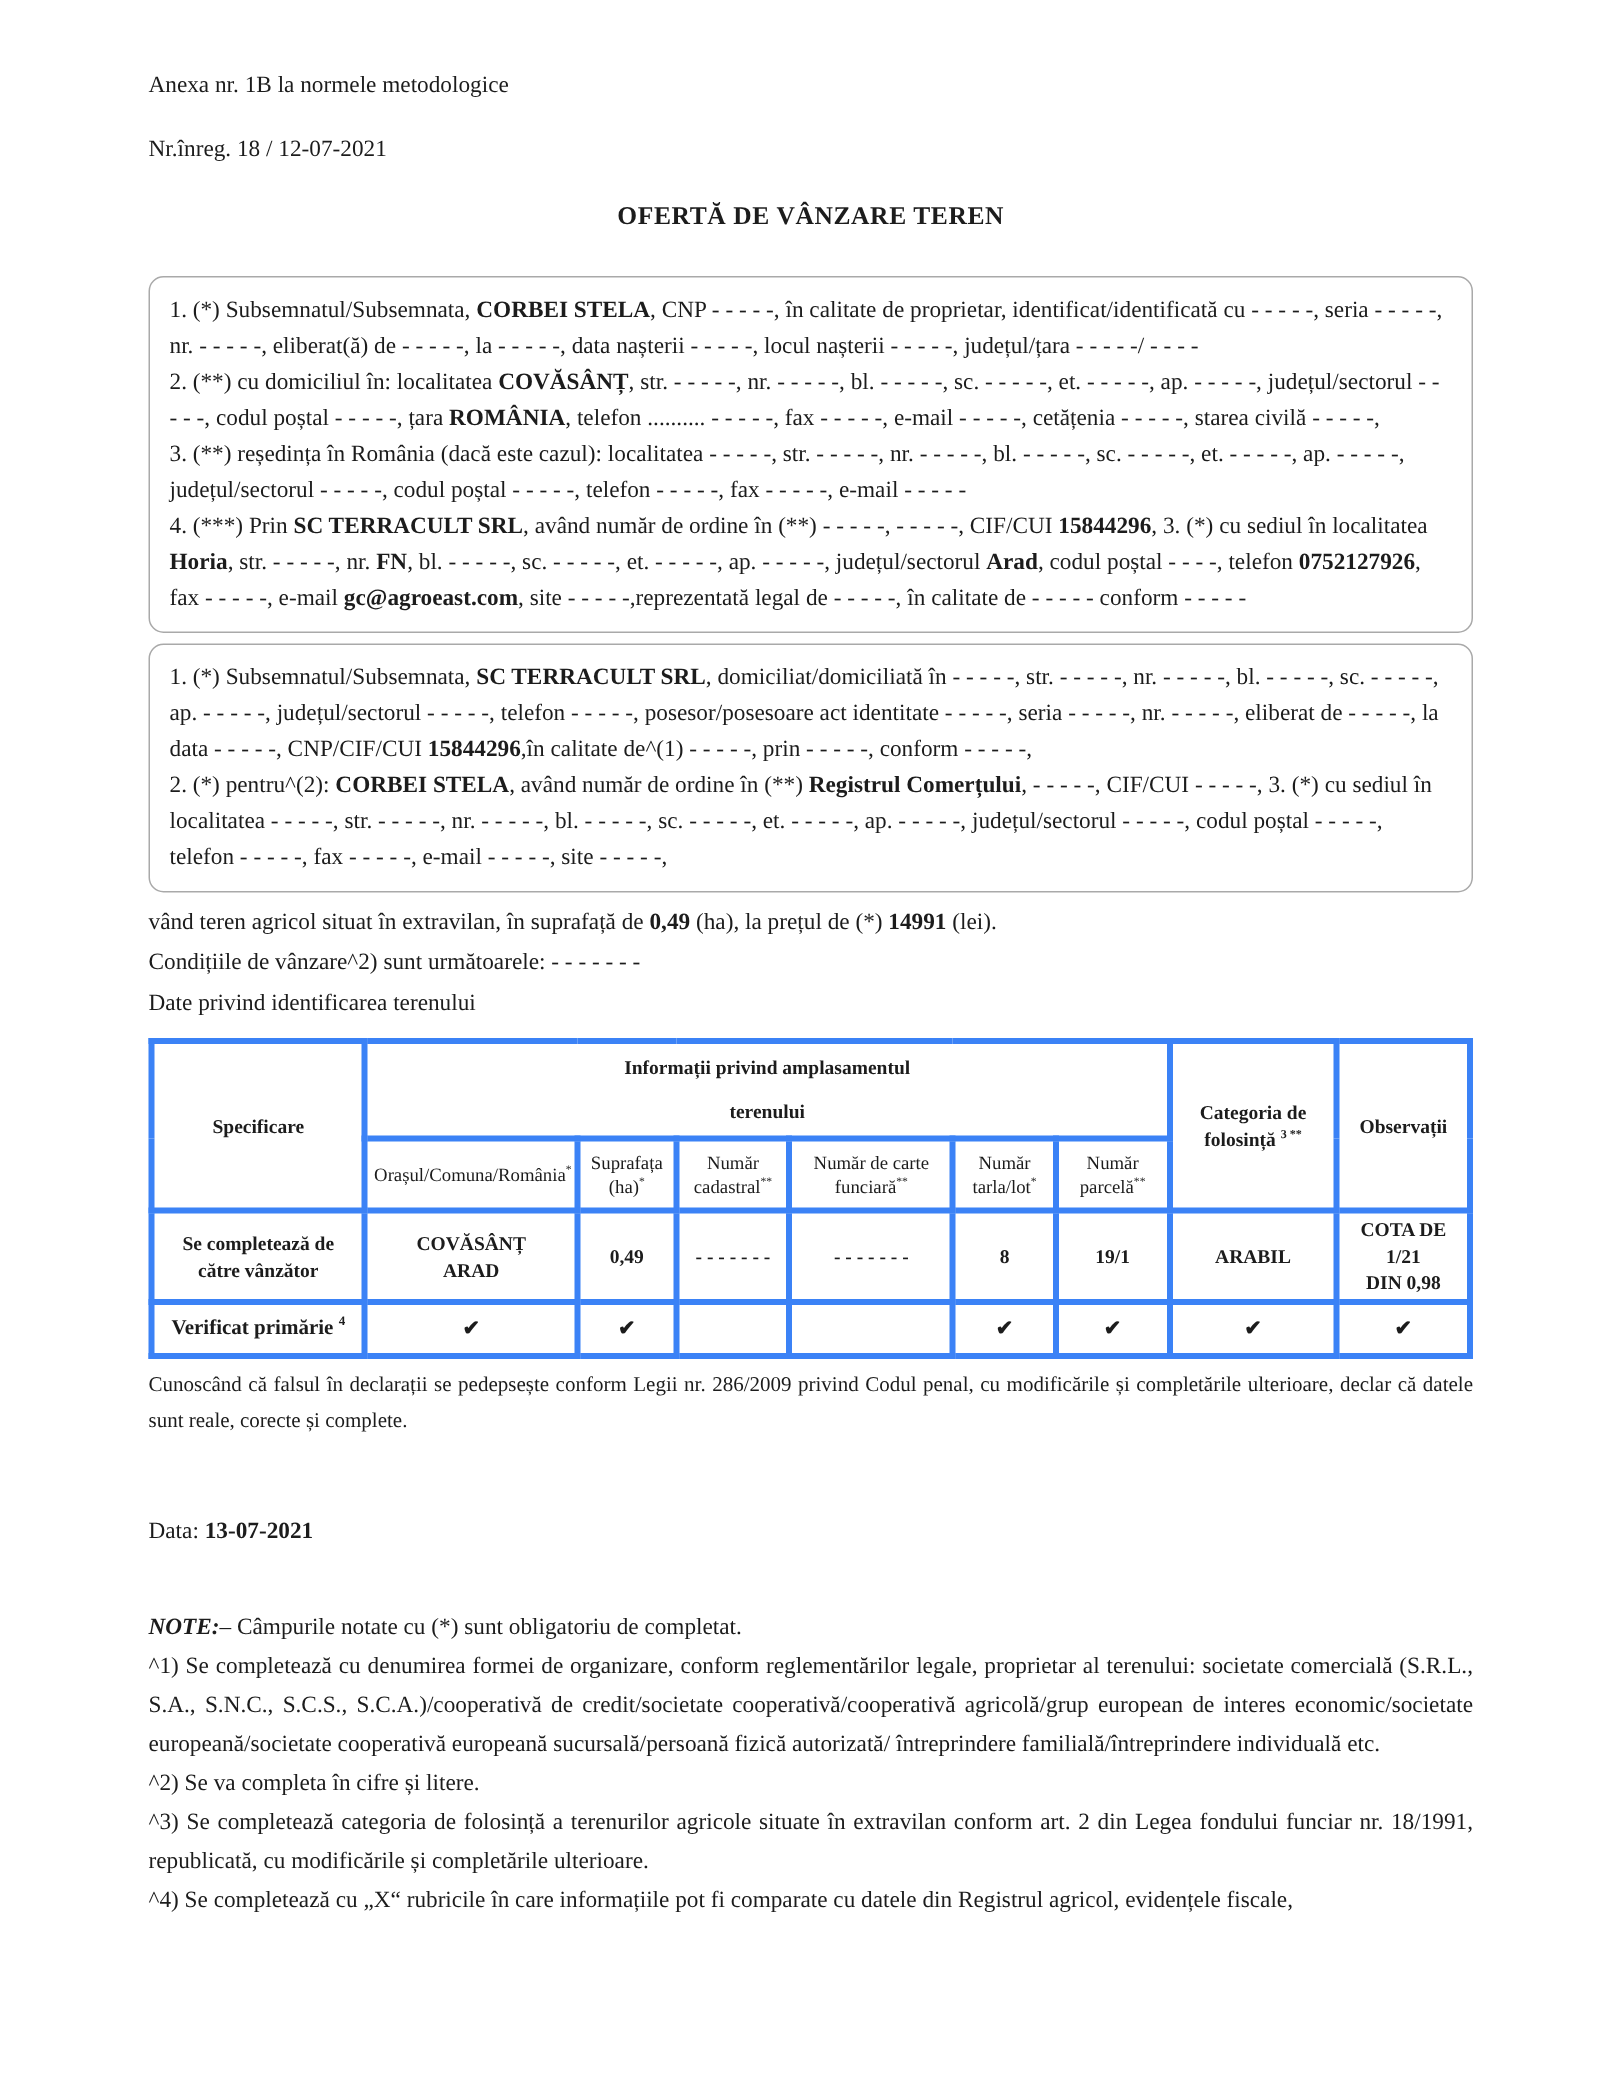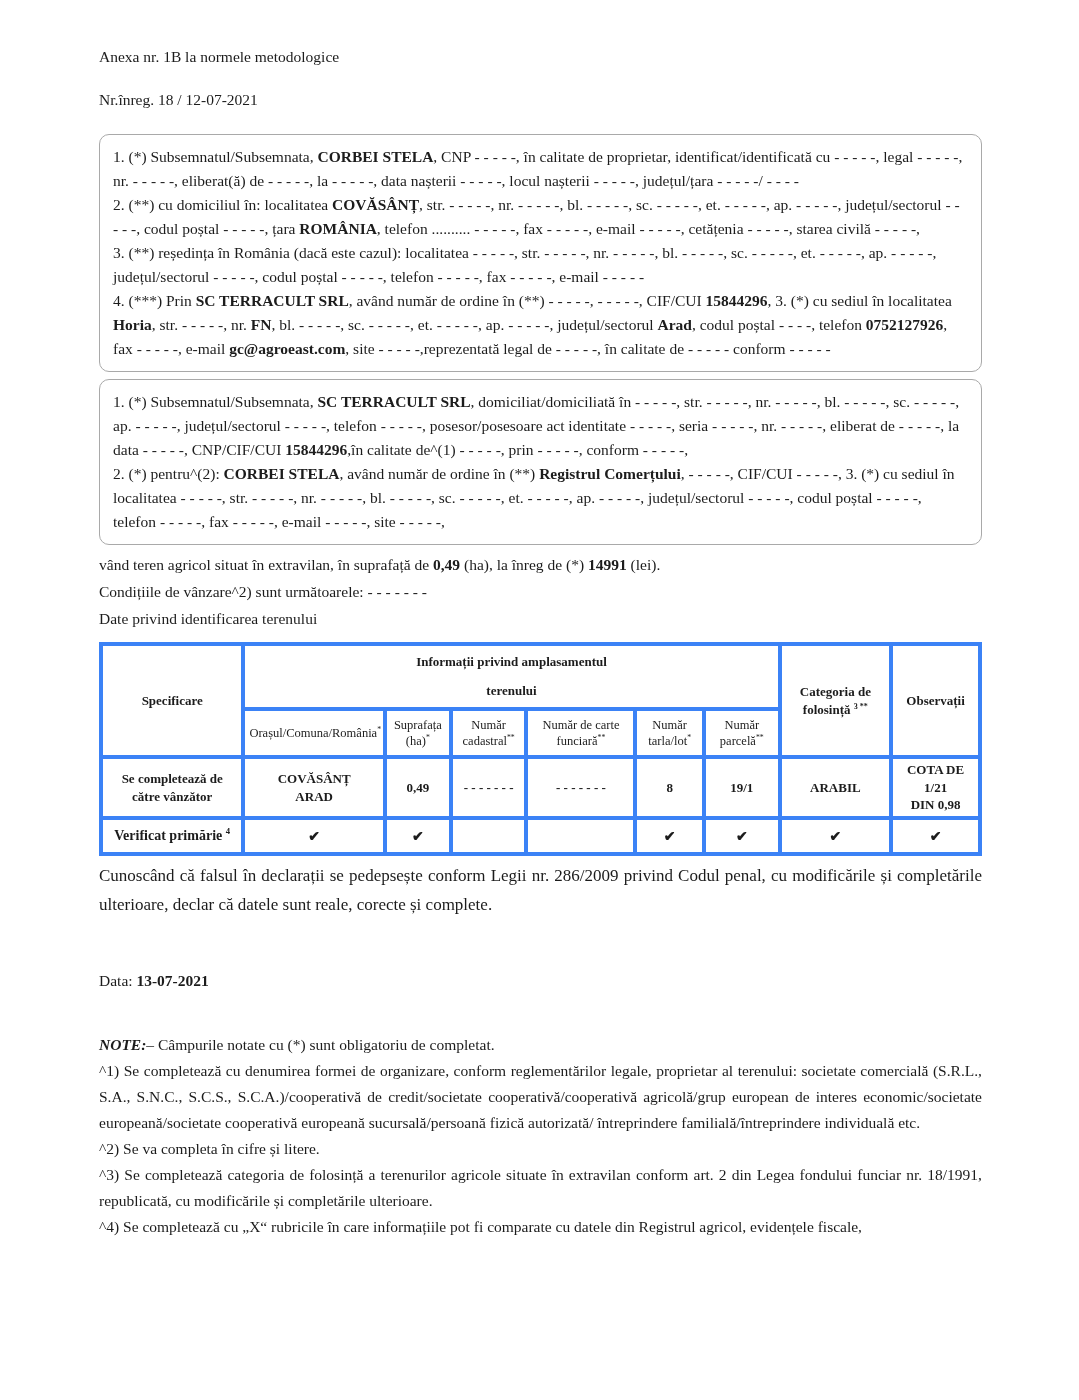--- a/index.html
+++ b/index.html
@@ -30,51 +30,52 @@
   }
   th.spec{font-size:13px;font-weight:bold;}
   th.group{font-size:13px;font-weight:bold;line-height:2.2;height:50px;}
   th.subcol{font-size:12.5px;font-weight:normal;line-height:1.3;height:40px;}
   th.cat, th.obs{font-size:13px;font-weight:bold;line-height:1.4;}
   td.rowlabel{font-size:12.5px;text-align:left;padding-left:7px;line-height:1.3;}
   tr.datarow td{height:48px;font-size:13px;font-weight:bold;line-height:1.35;}
   tr.checkrow td{height:28px;font-size:14px;font-weight:bold;}
   sup{font-size:.62em;line-height:0;}
   .legal{
-    font-size:17px;line-height:1.7;text-align:justify;margin-top:6px;
+    font-size:14px;line-height:1.7;text-align:justify;margin-top:6px;
   }
   .date-line{font-size:15.5px;margin-top:52px;}
   .notes{margin-top:42px;}
   .notes p{font-size:15.5px;line-height:1.68;text-align:justify;}
   .notes p.short{text-align:left;}
 </style>
 </head>
 <body>
 
 <div class="page">
 
   <p class="annex">Anexa nr. 1B la normele metodologice</p>
 
   <p class="reg">Nr.înreg. 18 / 12-07-2021</p>
 
+  <p class="title">OFERTĂ DE VÂNZARE TEREN</p>
 
   <div class="box">
-    <p><span class="">1. (*) Subsemnatul/Subsemnata, </span><span class="bold">CORBEI STELA</span><span class="">, CNP - - - - -, în calitate de proprietar, identificat/identificată cu - - - - -, legal - - - - -, nr. - - - - -, eliberat(ă) de - - - - -, la - - - - -, data nașterii - - - - -, locul nașterii - - - - -, județul/țara - - - - -/ - - - -</span></p>
+    <p><span class="">1. (*) Subsemnatul/Subsemnata, </span><span class="bold">CORBEI STELA</span><span class="">, CNP - - - - -, în calitate de proprietar, identificat/identificată cu - - - - -, seria - - - - -, nr. - - - - -, eliberat(ă) de - - - - -, la - - - - -, data nașterii - - - - -, locul nașterii - - - - -, județul/țara - - - - -/ - - - -</span></p>
     <p><span class="">2. (**) cu domiciliul în: localitatea </span><span class="bold">COVĂSÂNȚ</span><span class="">, str. - - - - -, nr. - - - - -, bl. - - - - -, sc. - - - - -, et. - - - - -, ap. - - - - -, județul/sectorul - - - - -, codul poștal - - - - -, țara </span><span class="bold">ROMÂNIA</span><span class="">, telefon .......... - - - - -, fax - - - - -, e-mail - - - - -, cetățenia - - - - -, starea civilă - - - - -,</span></p>
     <p><span class="">3. (**) reședința în România (dacă este cazul): localitatea - - - - -, str. - - - - -, nr. - - - - -, bl. - - - - -, sc. - - - - -, et. - - - - -, ap. - - - - -, județul/sectorul - - - - -, codul poștal - - - - -, telefon - - - - -, fax - - - - -, e-mail - - - - -</span></p>
     <p><span class="">4. (***) Prin </span><span class="bold">SC TERRACULT SRL</span><span class="">, având număr de ordine în (**) - - - - -, - - - - -, CIF/CUI </span><span class="bold">15844296</span><span class="">, 3. (*) cu sediul în localitatea </span><span class="bold">Horia</span><span class="">, str. - - - - -, nr. </span><span class="bold">FN</span><span class="">, bl. - - - - -, sc. - - - - -, et. - - - - -, ap. - - - - -, județul/sectorul </span><span class="bold">Arad</span><span class="">, codul poștal - - - -, telefon </span><span class="bold">0752127926</span><span class="">, fax - - - - -, e-mail </span><span class="bold">gc@agroeast.com</span><span class="">, site - - - - -,reprezentată legal de - - - - -, în calitate de - - - - - conform - - - - -</span></p>
   </div>
 
   <div class="box">
     <p><span class="">1. (*) Subsemnatul/Subsemnata, </span><span class="bold">SC TERRACULT SRL</span><span class="">, domiciliat/domiciliată în - - - - -, str. - - - - -, nr. - - - - -, bl. - - - - -, sc. - - - - -, ap. - - - - -, județul/sectorul - - - - -, telefon - - - - -, posesor/posesoare act identitate - - - - -, seria - - - - -, nr. - - - - -, eliberat de - - - - -, la data - - - - -, CNP/CIF/CUI </span><span class="bold">15844296</span><span class="">,în calitate de^(1) - - - - -, prin - - - - -, conform - - - - -,</span></p>
     <p><span class="">2. (*) pentru^(2): </span><span class="bold">CORBEI STELA</span><span class="">, având număr de ordine în (**) </span><span class="bold">Registrul Comerțului</span><span class="">, - - - - -, CIF/CUI - - - - -, 3. (*) cu sediul în localitatea - - - - -, str. - - - - -, nr. - - - - -, bl. - - - - -, sc. - - - - -, et. - - - - -, ap. - - - - -, județul/sectorul - - - - -, codul poștal - - - - -, telefon - - - - -, fax - - - - -, e-mail - - - - -, site - - - - -,</span></p>
   </div>
 
   <div class="after-box">
-    <p><span class="">vând teren agricol situat în extravilan, în suprafață de </span><span class="bold">0,49</span><span class=""> (ha), la înreg de (*) </span><span class="bold">14991</span><span class=""> (lei).</span></p>
+    <p><span class="">vând teren agricol situat în extravilan, în suprafață de </span><span class="bold">0,49</span><span class=""> (ha), la prețul de (*) </span><span class="bold">14991</span><span class=""> (lei).</span></p>
     <p>Condițiile de vânzare^2) sunt următoarele: - - - - - - -</p>
     <p>Date privind identificarea terenului</p>
   </div>
 
   <table class="land">
     <colgroup>
       <col style="width:16.2%">
         <col style="width:16.1%">
         <col style="width:7.5%">
       <col style="width:8.6%">

